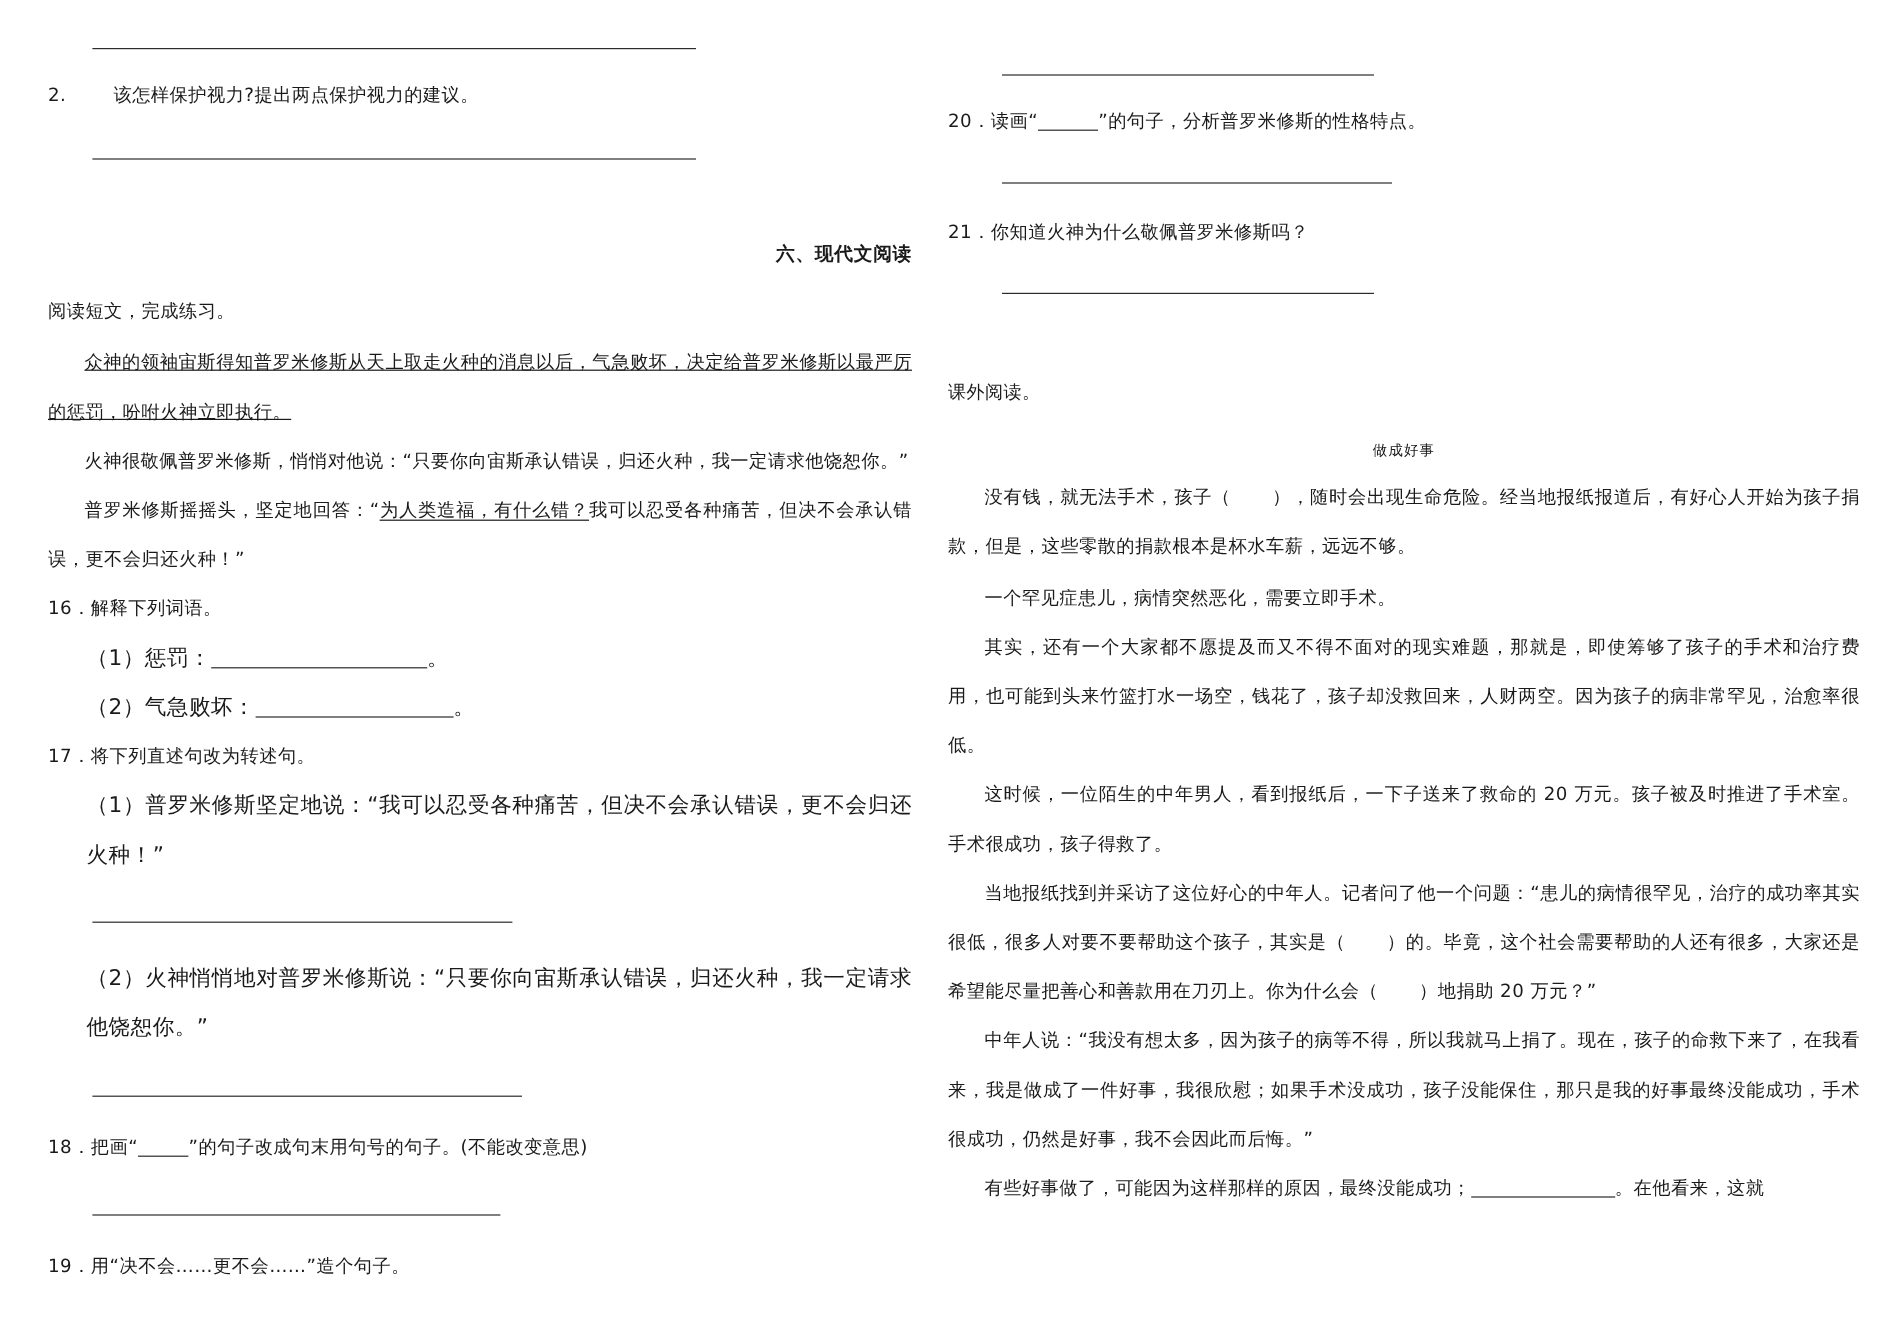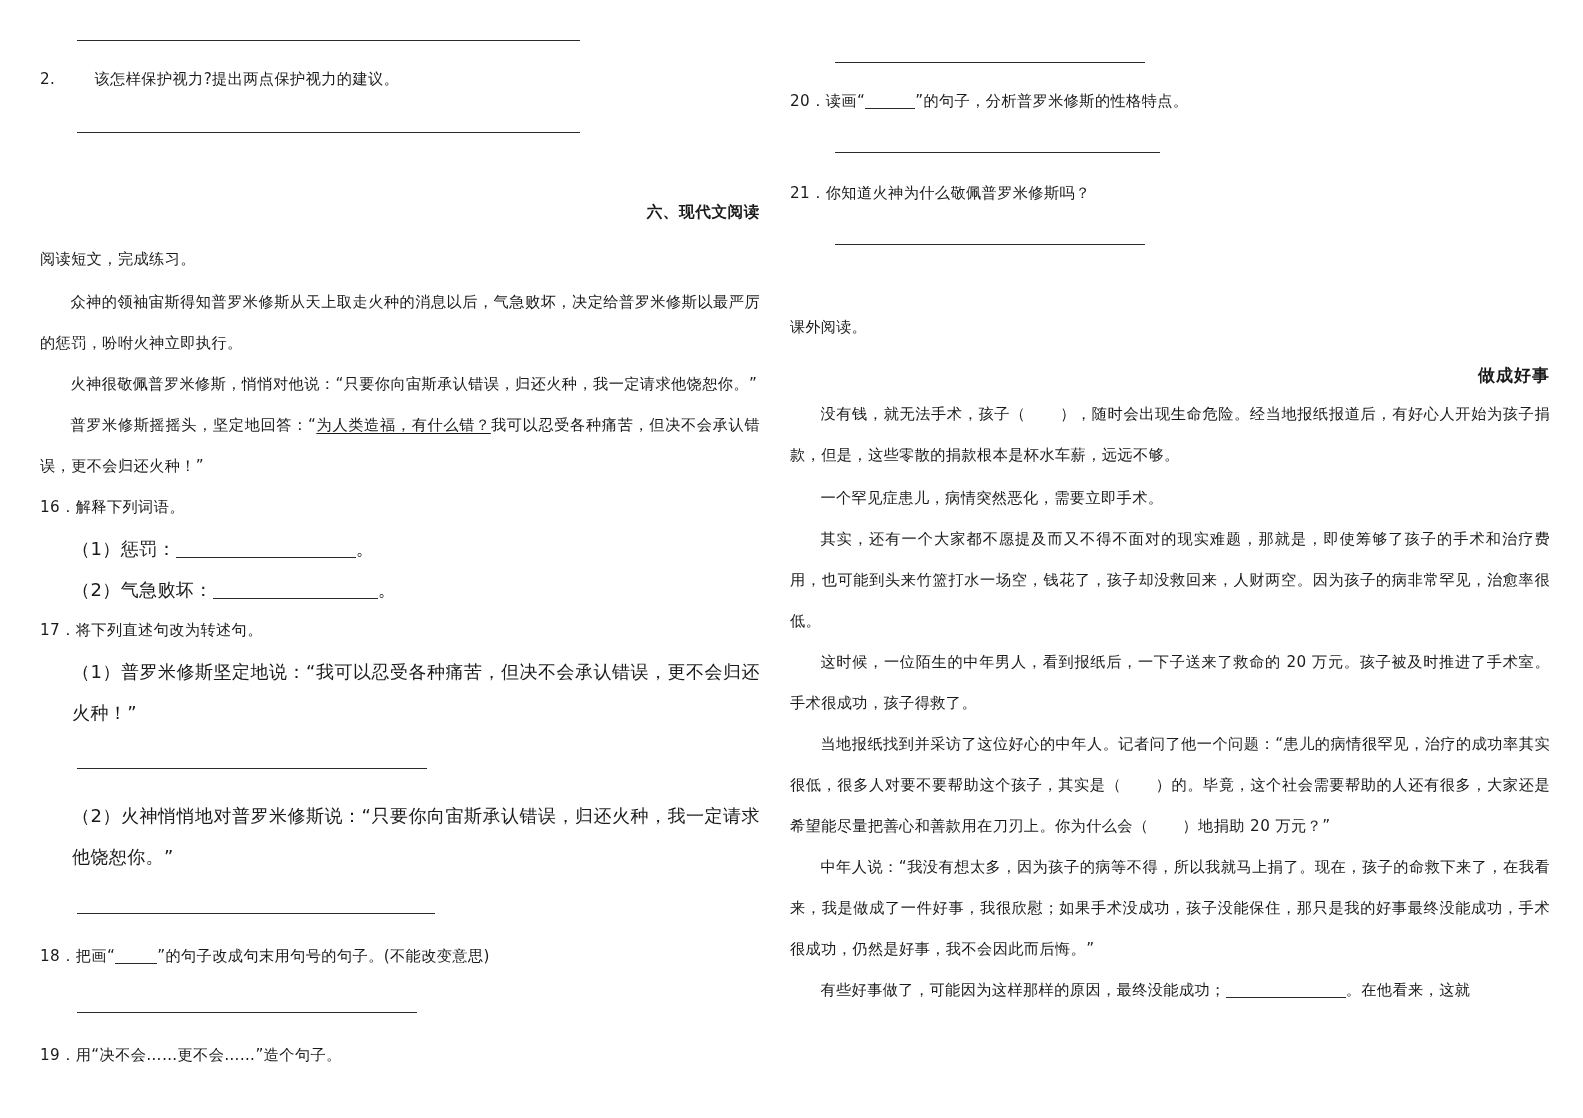--- a/index.html
+++ b/index.html
@@ -57,26 +57,25 @@
   .q-sub {
     font-size: 18px;
     line-height: 41px;
     margin: 0;
     padding-left: 32px;
     letter-spacing: 0.4px;
     text-align: justify;
     text-justify: inter-ideograph;
   }
   .center-title {
-    font-size: 17px;
+    font-size: 12px;
     line-height: 38px;
     margin: 0;
-    text-align: right;
+    text-align: center;
     letter-spacing: 1px;
-    font-weight: bold;
   }
   .plain {
     font-size: 15px;
     line-height: 41px;
     margin: 0;
     letter-spacing: 0.4px;
   }
 
   
   .u { text-decoration: underline; text-underline-offset: 3px; }
@@ -124,21 +123,21 @@
       <span>2.</span>
       <span style="display:inline-block;width:34px;"></span><span>该怎样保护视力?提出两点保护视力的建议。</span>
     </p>
 
     <div class="rule rule-l-full" style="margin-top:32px;"></div>
 
     <p class="heading" style="margin-top:62px;text-align:right;">六、现代文阅读</p>
 
     <p class="p" style="margin-top:10px;">阅读短文，完成练习。</p>
 
-    <p class="p p-indent" style="margin-top:2px;">众神的领袖宙斯得知普罗米修斯从天上取走火种的消息以后，气急败坏，决定给普罗米修斯以最严厉的惩罚，吩咐火神立即执行。</p>
+    <p class="p p-indent" style="margin-top:2px;text-decoration:underline;">众神的领袖宙斯得知普罗米修斯从天上取走火种的消息以后，气急败坏，决定给普罗米修斯以最严厉的惩罚，吩咐火神立即执行。</p>
 
     <p class="p p-indent">火神很敬佩普罗米修斯，悄悄对他说：“只要你向宙斯承认错误，归还火种，我一定请求他饶恕你。”</p>
 
     <p class="p p-indent"><span>普罗米修斯摇摇头，坚定地回答：“</span><span class="u">为人类造福，有什么错？</span><span>我可以忍受各种痛苦，但决不会承认错误，更不会归还火种！”</span></p>
 
     <p class="q">
       <span>16．</span><span>解释下列词语。</span>
     </p>
 
     <p class="q-sub">

